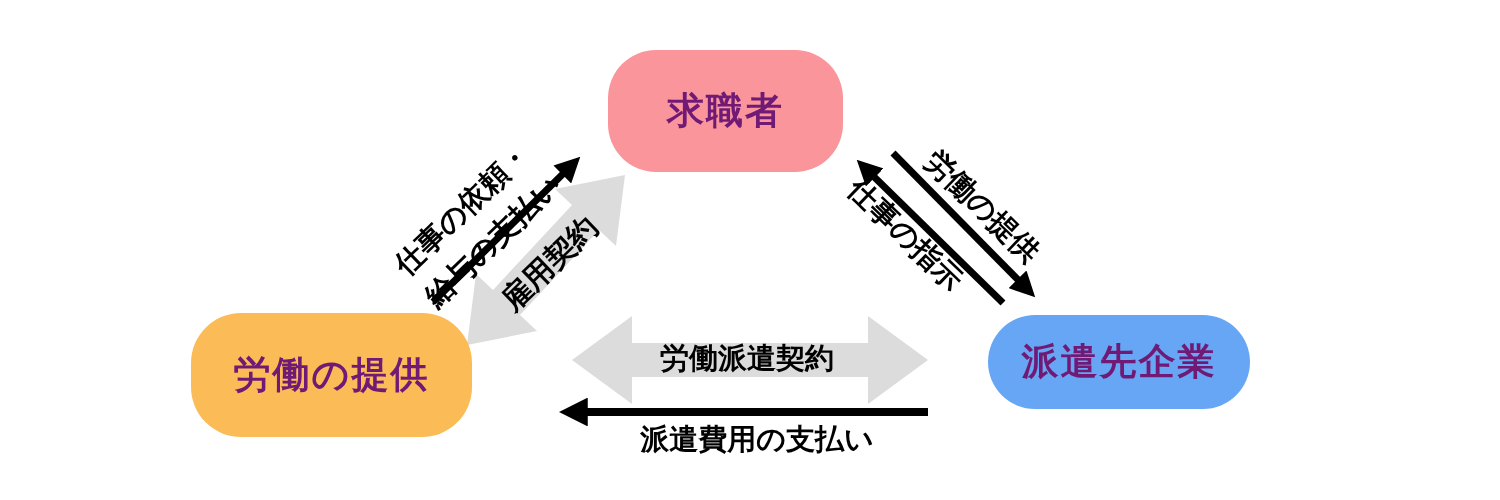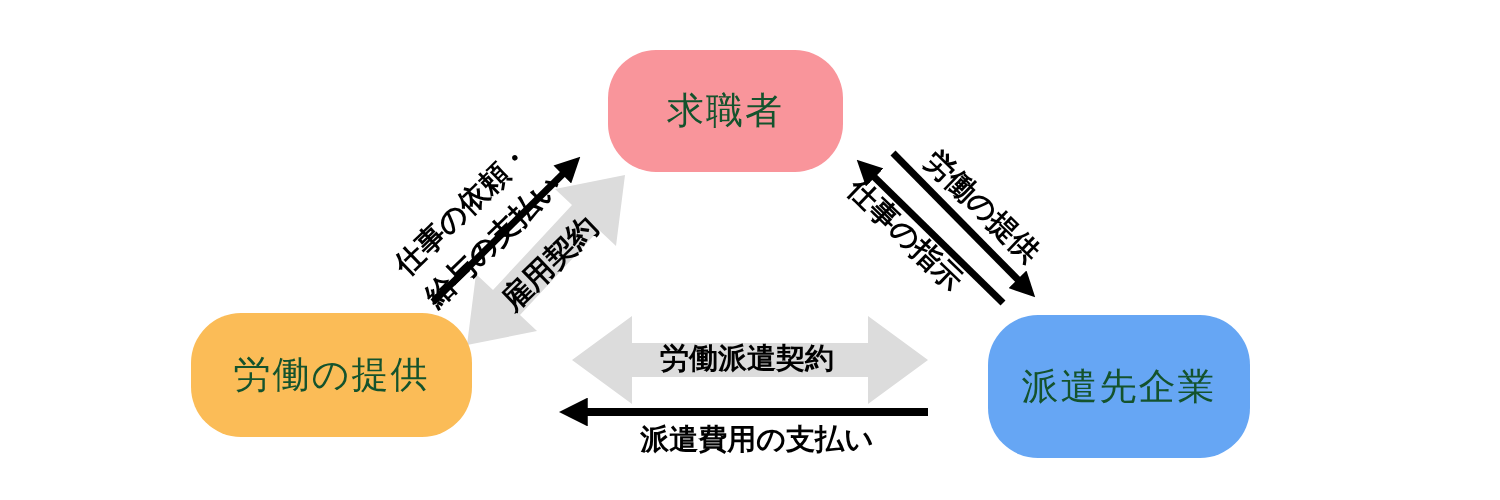--- a/index.html
+++ b/index.html
@@ -20,40 +20,40 @@
     left: 0; top: 0;
     width: 1500px;
     height: 500px;
     z-index: 1;
   }
   .node {
     position: absolute;
     display: flex;
     align-items: center;
     justify-content: center;
-    color: #14532d;
-    font-weight: 400;
+    color: #701a75;
+    font-weight: 700;
     font-size: 37px;
     letter-spacing: 2px;
     z-index: 2;
     white-space: nowrap;
   }
   .node-job-seeker {
     left: 608px; top: 50px;
     width: 235px; height: 122px;
     border-radius: 48px;
   }
   .node-staffing-agency {
     left: 191px; top: 313px;
     width: 281px; height: 124px;
     border-radius: 50px;
   }
   .node-client-company {
     left: 988px; top: 315px;
-    width: 262px; height: 143px;
+    width: 262px; height: 94px;
     border-radius: 50px;
   }
   .edge-label {
     position: absolute;
     z-index: 3;
     color: #000000;
     font-weight: 700;
     font-size: 29px;
     white-space: nowrap;
     text-align: center;

